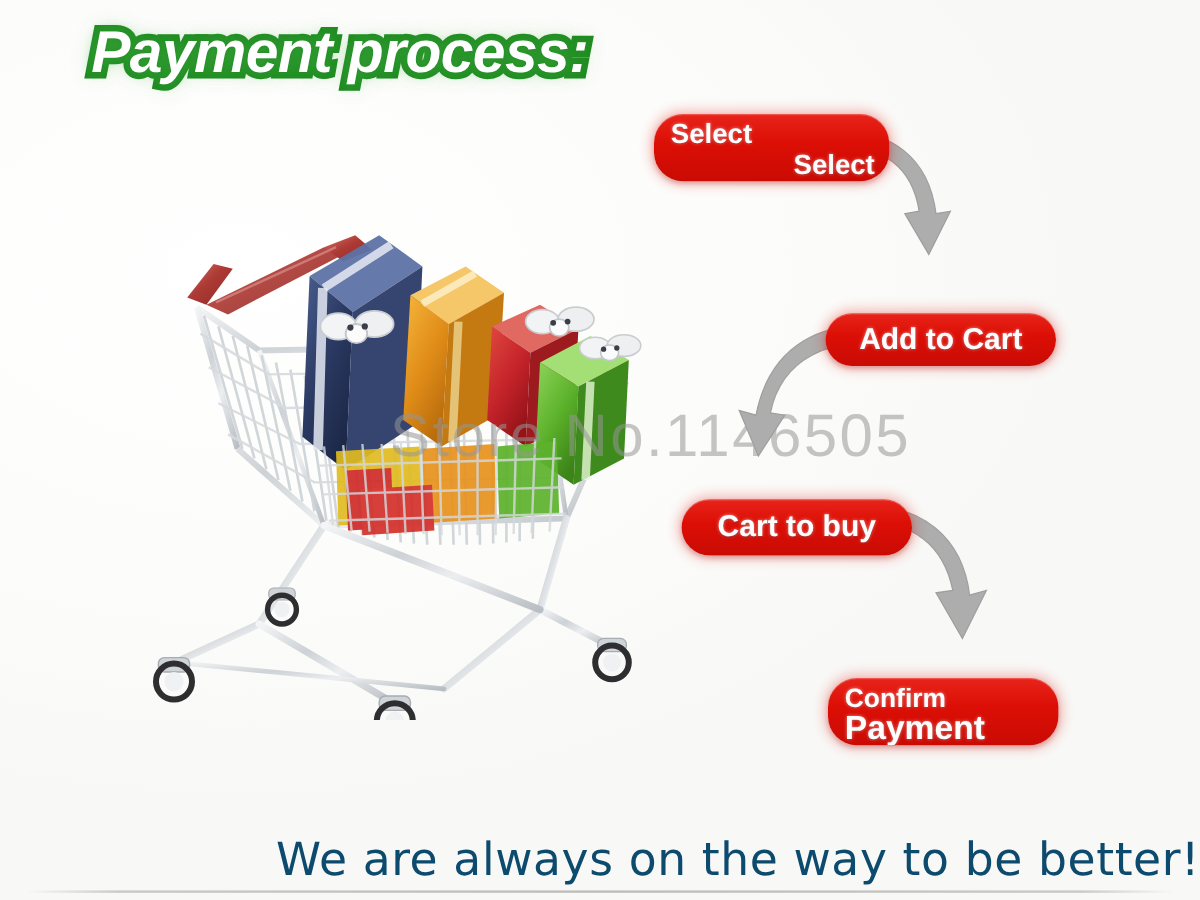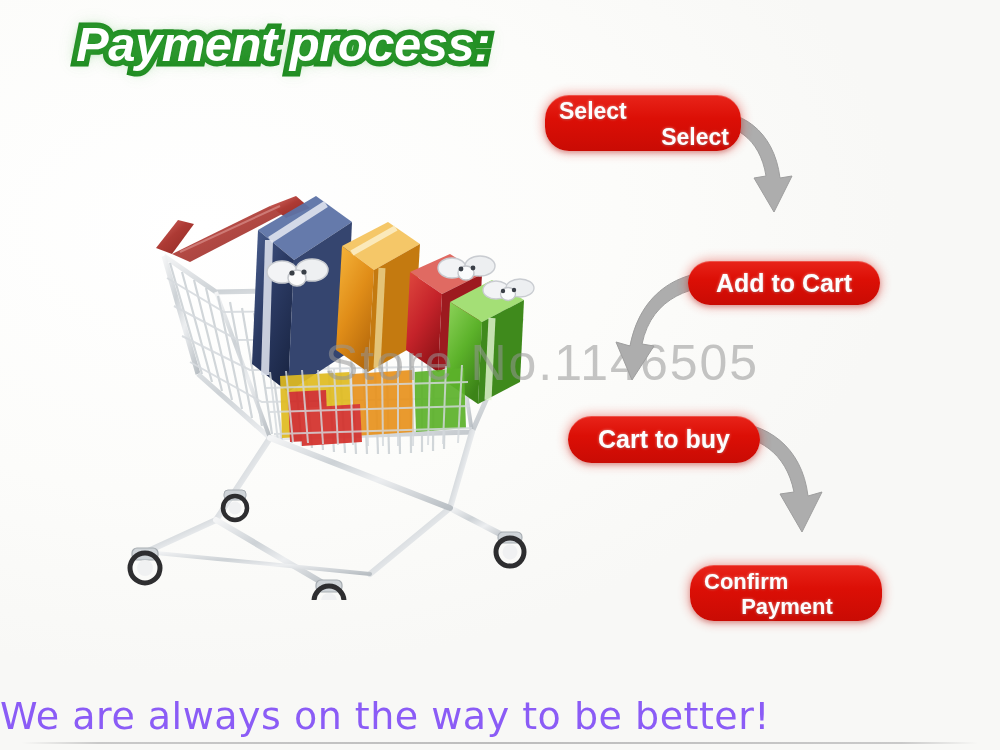--- a/index.html
+++ b/index.html
@@ -104,21 +104,21 @@
     left: 568px; top: 379px; width: 192px; height: 47px;
     display: flex; align-items: center; justify-content: center;
   }
   #btn-click-to-buy .line-1 { font-size: 25px; }
 
   #btn-confirm-payment {
     left: 690px; top: 528px; width: 192px; height: 56px;
     padding: 4px 12px 4px 14px;
   }
   #btn-confirm-payment .line-1 { font-size: 22px; text-align: left; line-height: 25px; }
-  #btn-confirm-payment .line-2 { font-size: 22px; text-align: center; line-height: 26px; }
+  #btn-confirm-payment .line-2 { font-size: 28px; text-align: left; line-height: 26px; }
 
   
   .arrow-svg { position: absolute; pointer-events: none; }
   #arrow-1 { left: 700px; top: 104px; width: 140px; height: 130px; }
   #arrow-2 { left: 598px; top: 266px; width: 140px; height: 125px; }
   #arrow-3 { left: 722px; top: 416px; width: 150px; height: 125px; }
 
   
   #watermark {
     position: absolute;
@@ -132,23 +132,23 @@
     pointer-events: none;
     user-select: none;
   }
 
   
   #tagline {
     position: absolute;
     left: 0;
     right: 0;
     top: 694px;
-    text-align: left;
+    text-align: right;
     font-size: 38px;
-    color: #8b5cf6;
+    color: #0c4a6e;
     font-family: "DejaVu Sans", sans-serif;
     font-weight: 500;
     letter-spacing: 0.5px;
     white-space: nowrap;
   }
 
   #bottom-rule {
     position: absolute;
     left: 22px;
     right: 22px;

